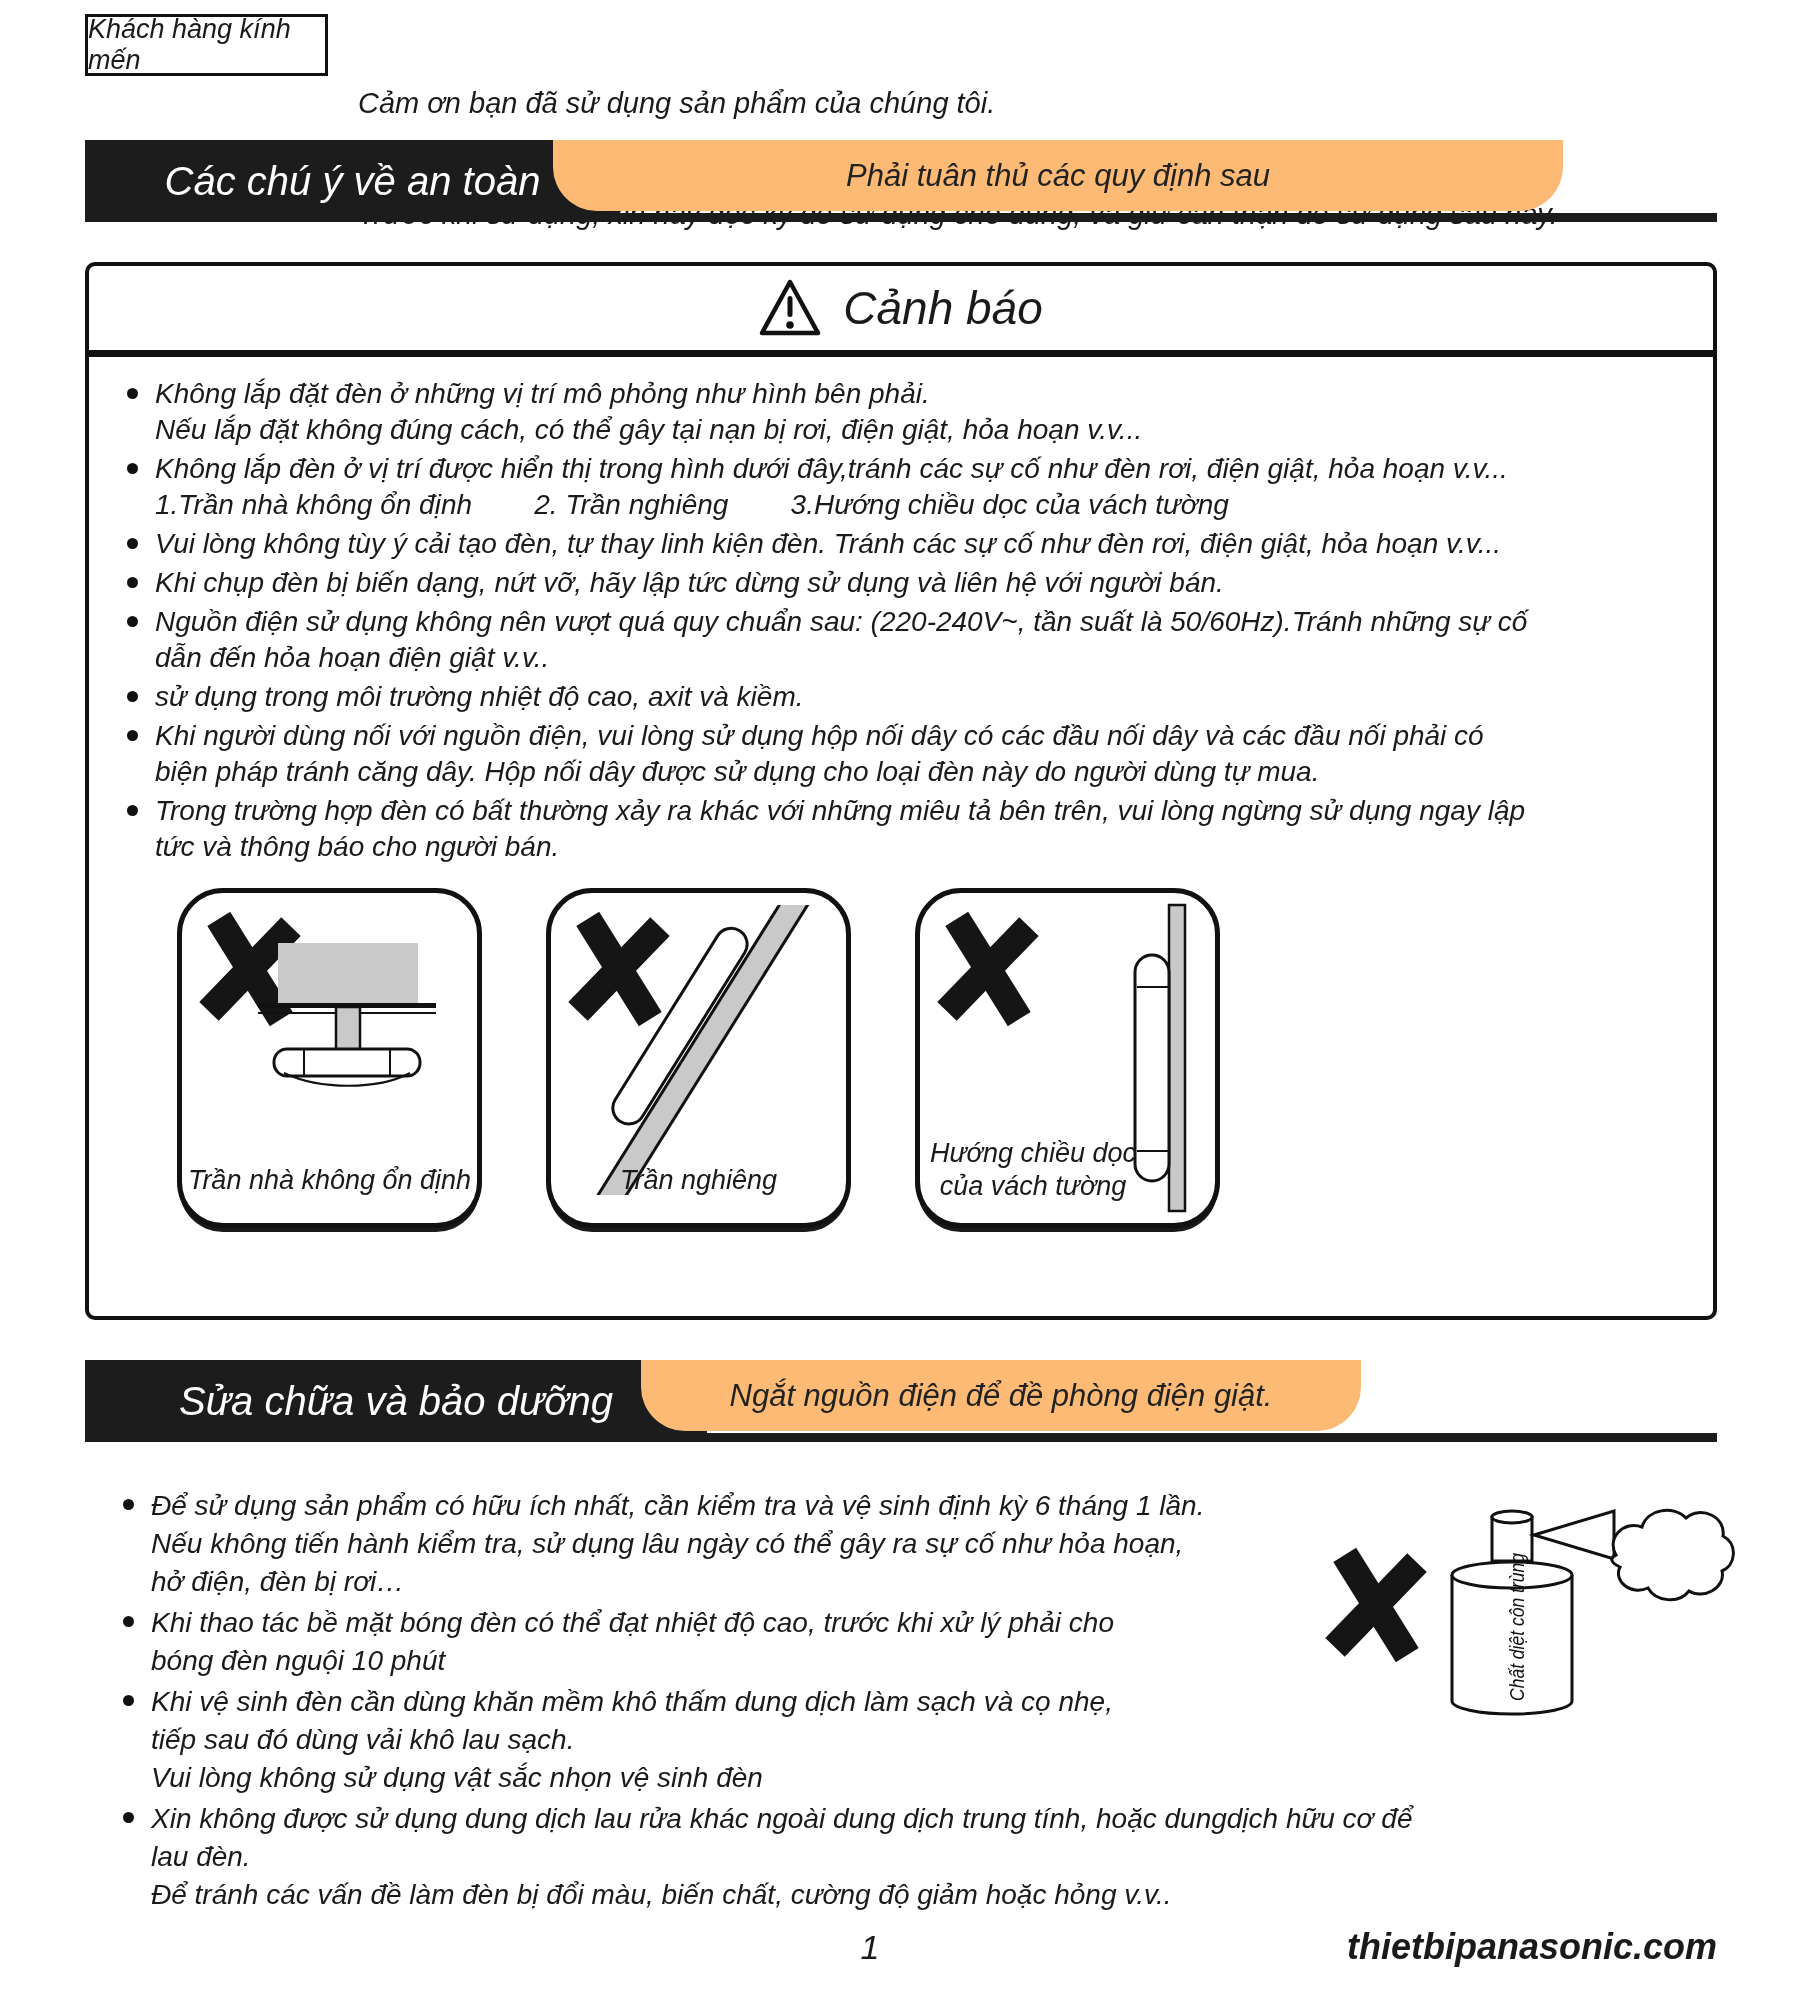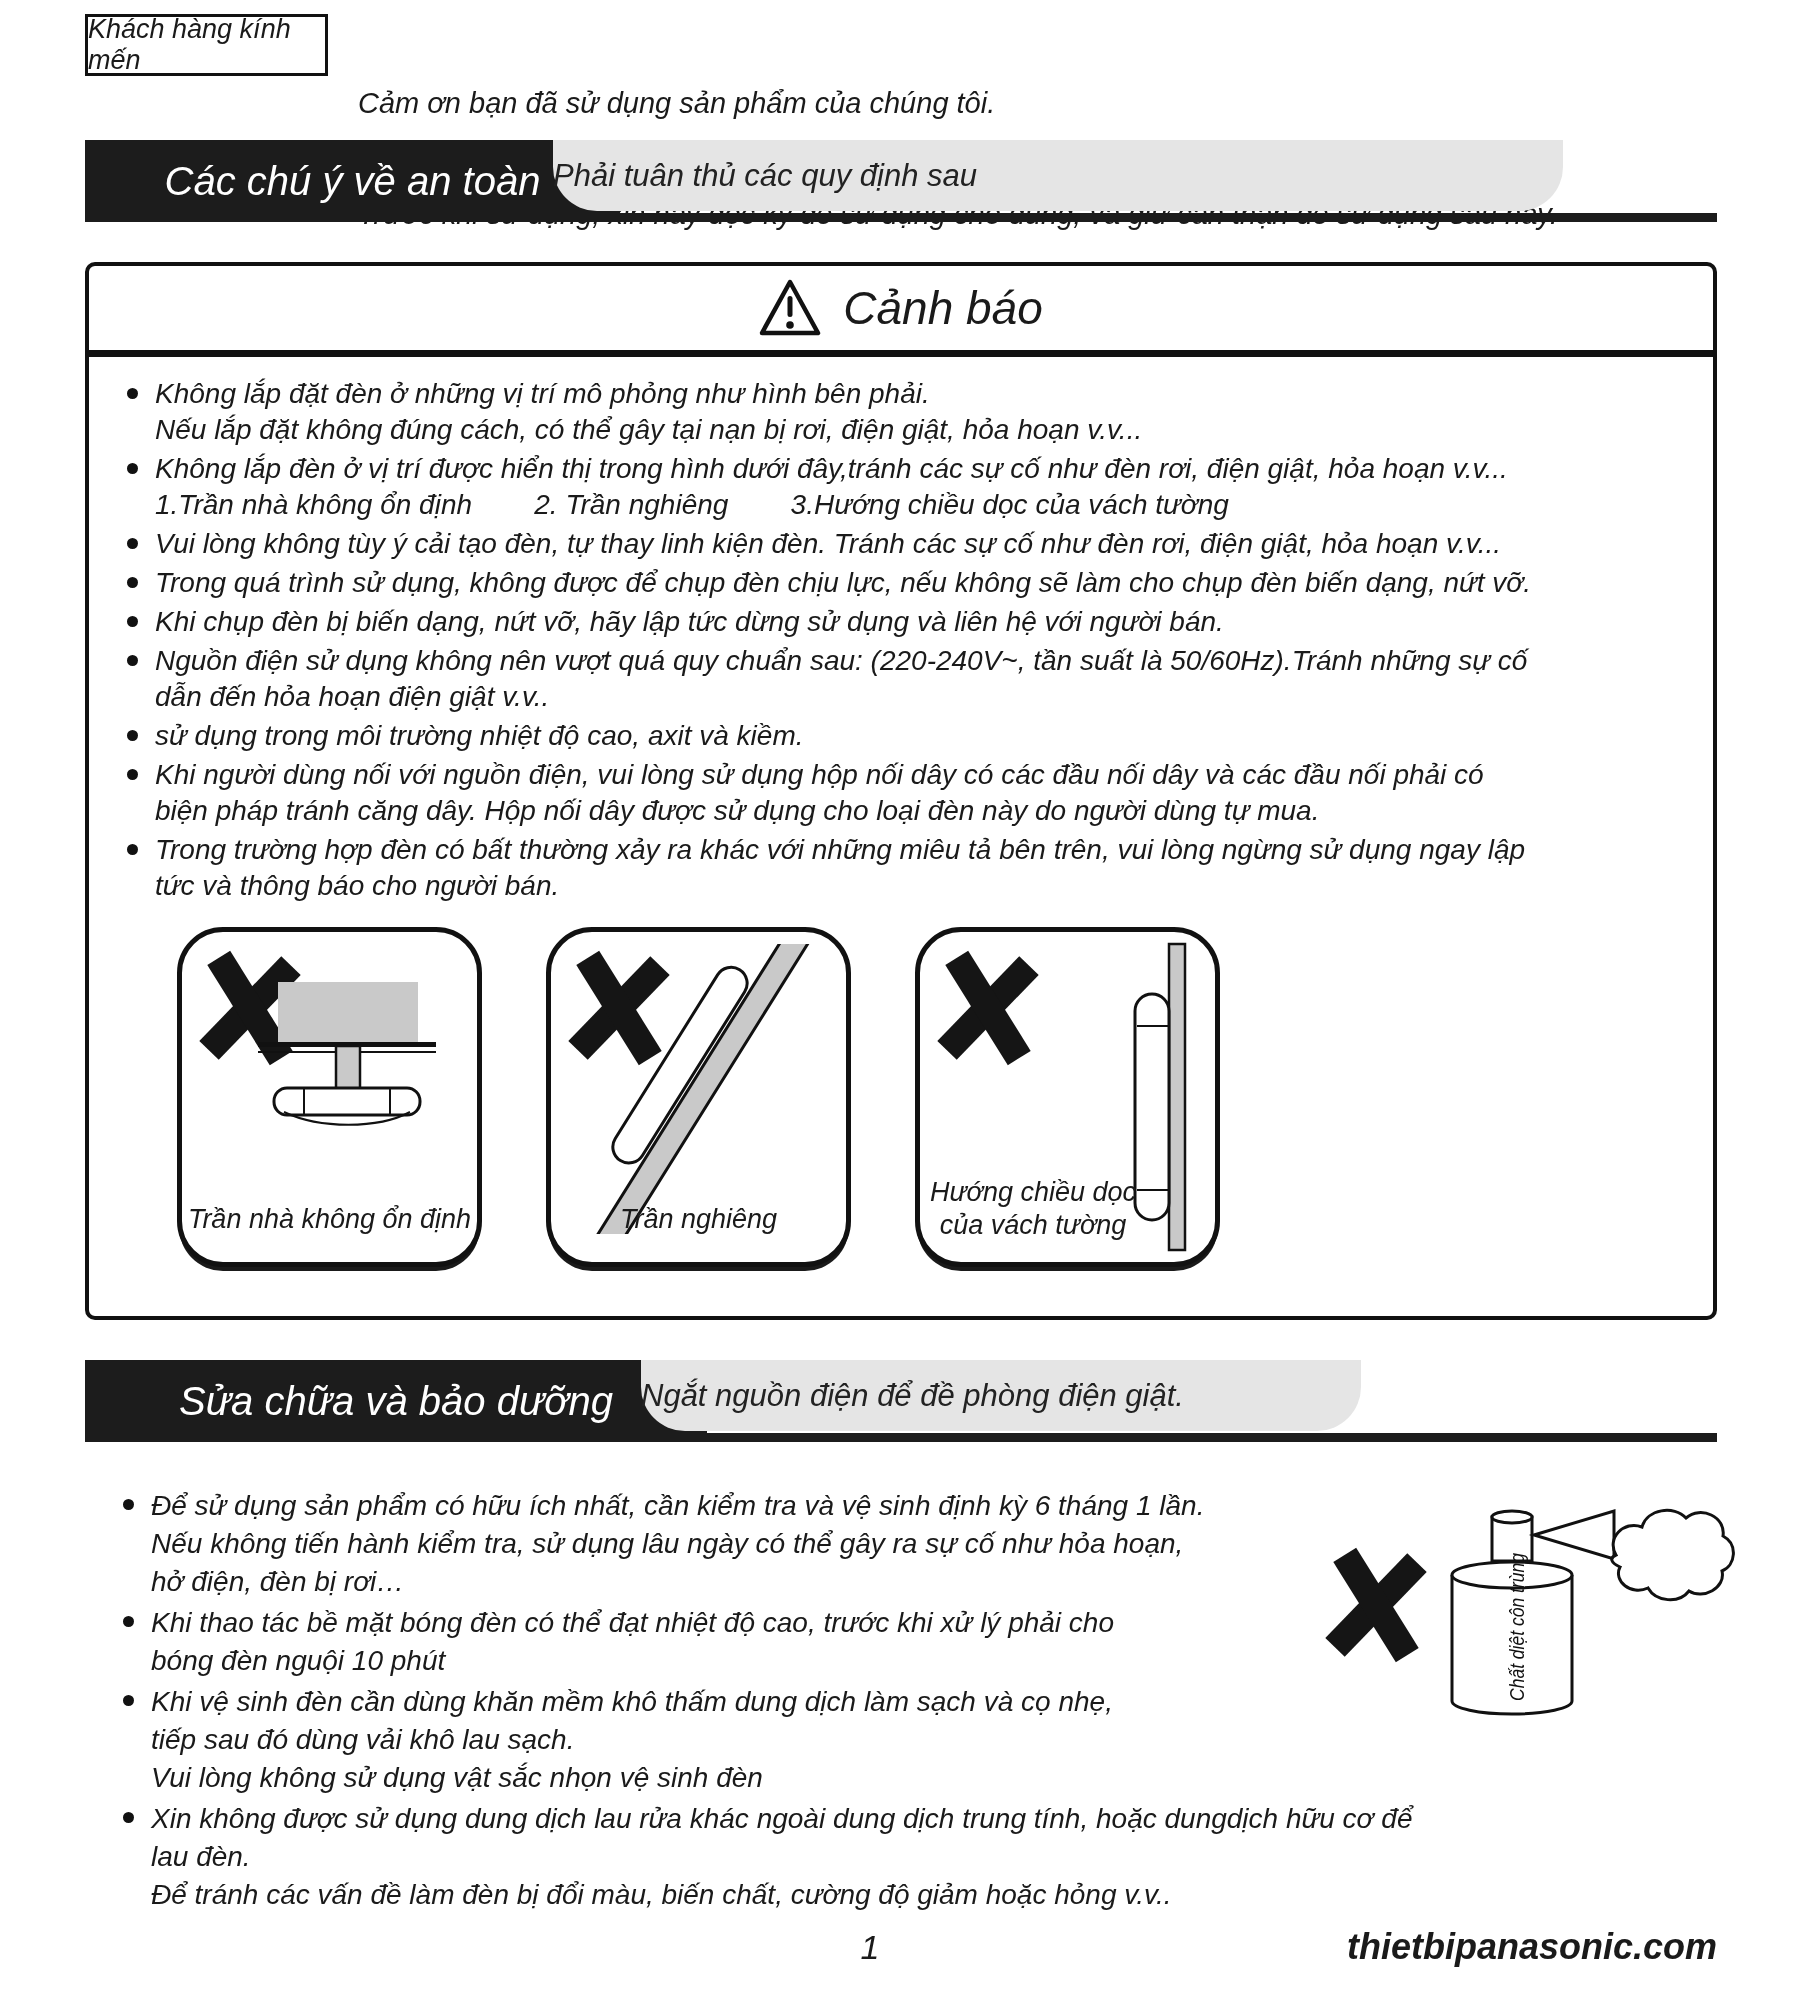--- a/index.html
+++ b/index.html
@@ -24,23 +24,23 @@
     font-size:29px;line-height:37px;white-space:pre-wrap;
   }
   
   .header-bar{position:absolute;left:85px;right:81px;height:82px;padding-left:12px;}
   .hb-line{position:absolute;left:0;right:0;bottom:0;height:9px;background:#1c1c1c;}
   .hb-black{
     position:absolute;left:0;top:0;bottom:0;background:#1c1c1c;color:#fff;
     display:flex;align-items:center;justify-content:center;font-size:40px;
   }
   .hb-gray{
-    position:absolute;top:0;bottom:11px;background:#e5e5e5;color:#222;
+    position:absolute;top:0;bottom:11px;background:#fdba74;color:#222;
     border-radius:0 0 44px 44px;
-    display:flex;align-items:center;font-size:31px;
+    display:flex;align-items:center;justify-content:center;font-size:31px;
   }
   #header-safety{top:140px;}
   #header-safety .hb-black{width:535px;}
   #header-safety .hb-gray{left:468px;width:1010px;}
   #header-maintenance{top:1360px;}
   #header-maintenance .hb-black{width:622px;}
   #header-maintenance .hb-gray{left:556px;width:720px;}
   
   .warning-box{
     position:absolute;left:85px;right:81px;top:262px;height:1058px;
@@ -131,23 +131,20 @@
       <li>
         <div class="line">Không lắp đặt đèn ở những vị trí mô phỏng như hình bên phải.</div>
         <div class="line">Nếu lắp đặt không đúng cách, có thể gây tại nạn bị rơi, điện giật, hỏa hoạn v.v...</div>
       </li>
       <li>
         <div class="line">Không lắp đèn ở vị trí được hiển thị trong hình dưới đây,tránh các sự cố như đèn rơi, điện giật, hỏa hoạn v.v...</div>
         <div class="line">1.Trần nhà không ổn định        2. Trần nghiêng        3.Hướng chiều dọc của vách tường</div>
       </li>
       <li>
         <div class="line">Vui lòng không tùy ý cải tạo đèn, tự thay linh kiện đèn. Tránh các sự cố như đèn rơi, điện giật, hỏa hoạn v.v...</div>
-      </li>
-      <li>
-        <div class="line">Trong quá trình sử dụng, không được để chụp đèn chịu lực, nếu không sẽ làm cho chụp đèn biến dạng, nứt vỡ.</div>
       </li>
       <li>
         <div class="line">Khi chụp đèn bị biến dạng, nứt vỡ, hãy lập tức dừng sử dụng và liên hệ với người bán.</div>
       </li>
       <li>
         <div class="line">Nguồn điện sử dụng không nên vượt quá quy chuẩn sau: (220-240V~, tần suất là 50/60Hz).Tránh những sự cố</div>
         <div class="line">dẫn đến hỏa hoạn điện giật v.v..</div>
       </li>
       <li>
         <div class="line">sử dụng trong môi trường nhiệt độ cao, axit và kiềm.</div>

